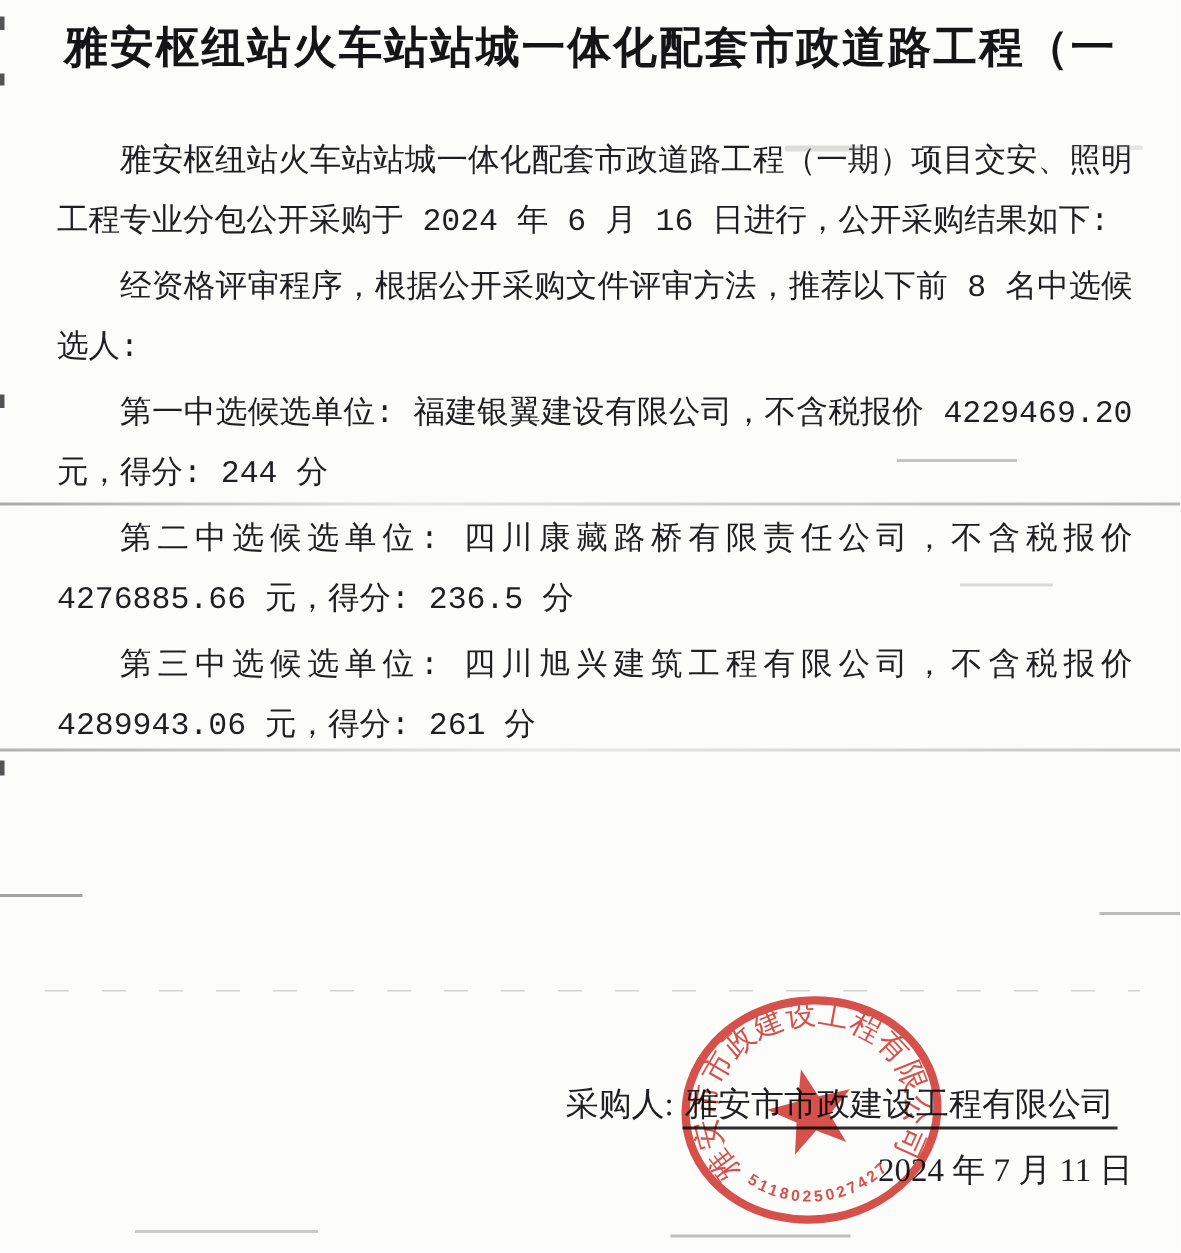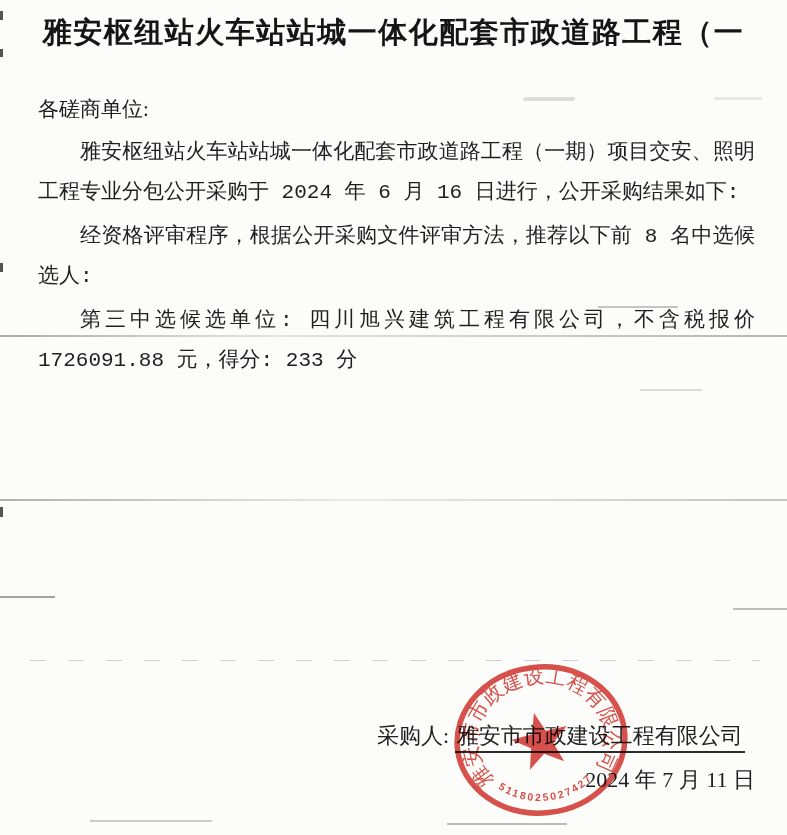--- a/index.html
+++ b/index.html
@@ -87,24 +87,25 @@
 </head>
 <body>
 
 <div class="page">
 
   <div class="title">
     <div>雅安枢纽站火车站站城一体化配套市政道路工程（一</div>
   </div>
 
   <div class="body">
-    <p class="salutation">各磋商单位:</p>
     <p class="para">雅安枢纽站火车站站城一体化配套市政道路工程（一期）项目交安、照明工程专业分包公开采购于 2024 年 6 月 16 日进行，公开采购结果如下:</p>
     <p class="para">经资格评审程序，根据公开采购文件评审方法，推荐以下前 8 名中选候选人:</p>
-    <p class="para">第三中选候选单位: 四川旭兴建筑工程有限公司，不含税报价 1726091.88 元，得分: 233 分</p>
+    <p class="para">第一中选候选单位: 福建银翼建设有限公司，不含税报价 4229469.20 元，得分: 244 分</p>
+    <p class="para">第二中选候选单位: 四川康藏路桥有限责任公司，不含税报价 4276885.66 元，得分: 236.5 分</p>
+    <p class="para">第三中选候选单位: 四川旭兴建筑工程有限公司，不含税报价 4289943.06 元，得分: 261 分</p>
   </div>
 
   <div class="sig-line"><span>采购人: </span><span class="sig-company">雅安市市政建设工程有限公司</span></div>
   <div class="sig-date">2024 年 7 月 11 日</div>
 
   <svg class="seal" viewBox="0 0 176 156">
     <ellipse cx="88" cy="78" rx="84" ry="73" fill="none" stroke-width="5.5" stroke="#d6433c"></ellipse>
     <polygon transform="translate(88,80) rotate(-8)" points="0,-30 7.05,-9.71 28.53,-9.27 11.41,3.71 17.63,24.27 0,12 -17.63,24.27 -11.41,3.71 -28.53,-9.27 -7.05,-9.71" fill="#d6433c"></polygon>
     <defs>
       <path id="sealTopArc" d="M 37.6 113.1 A 64 57 0 1 1 138.4 113.1" fill="none"></path>

